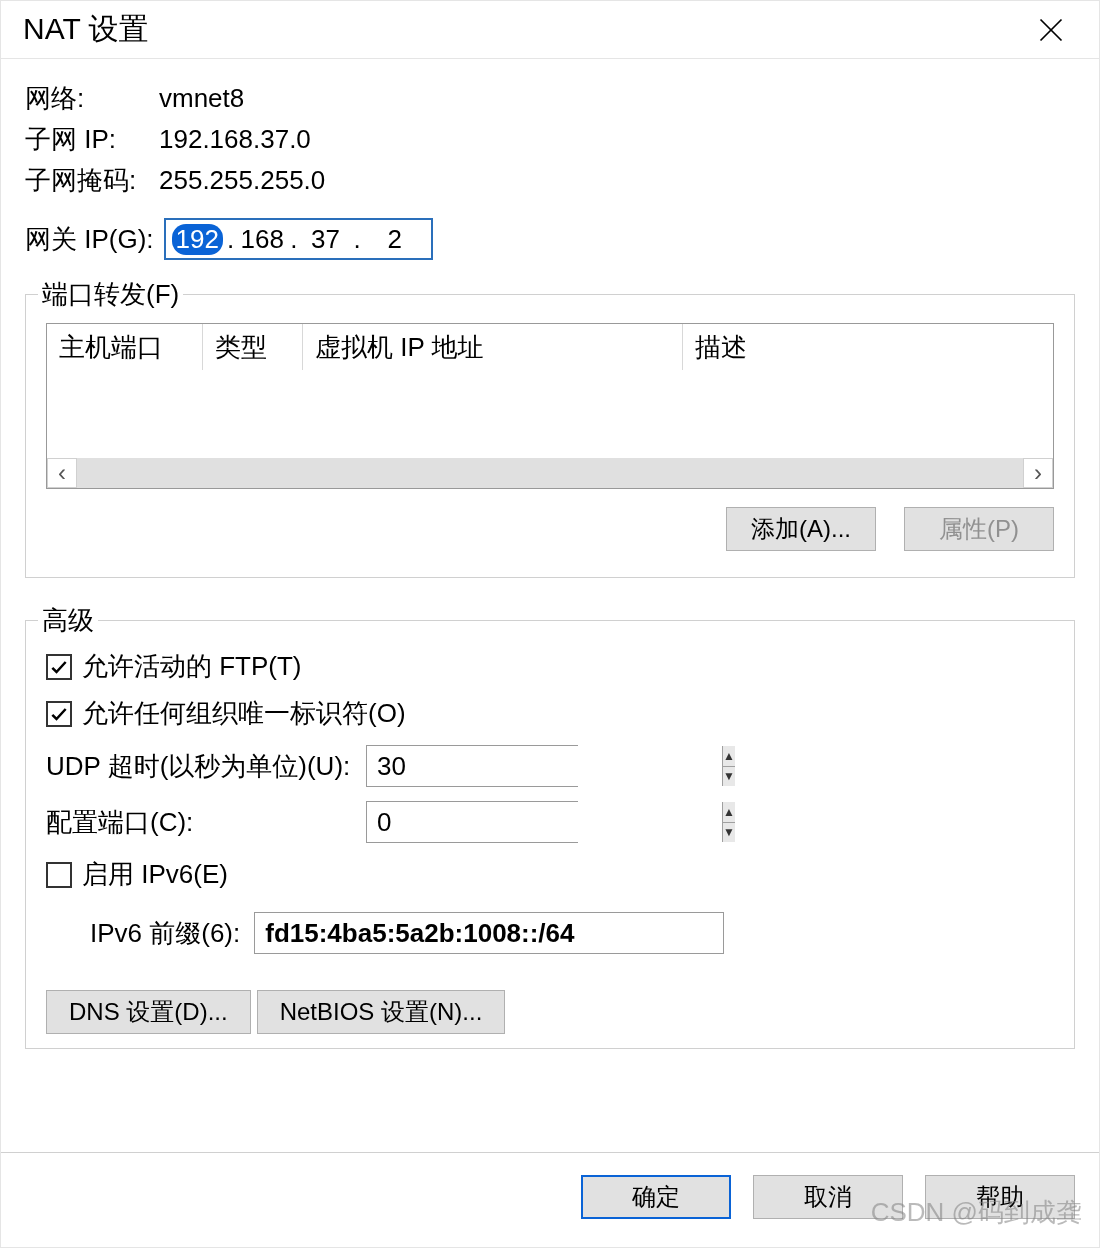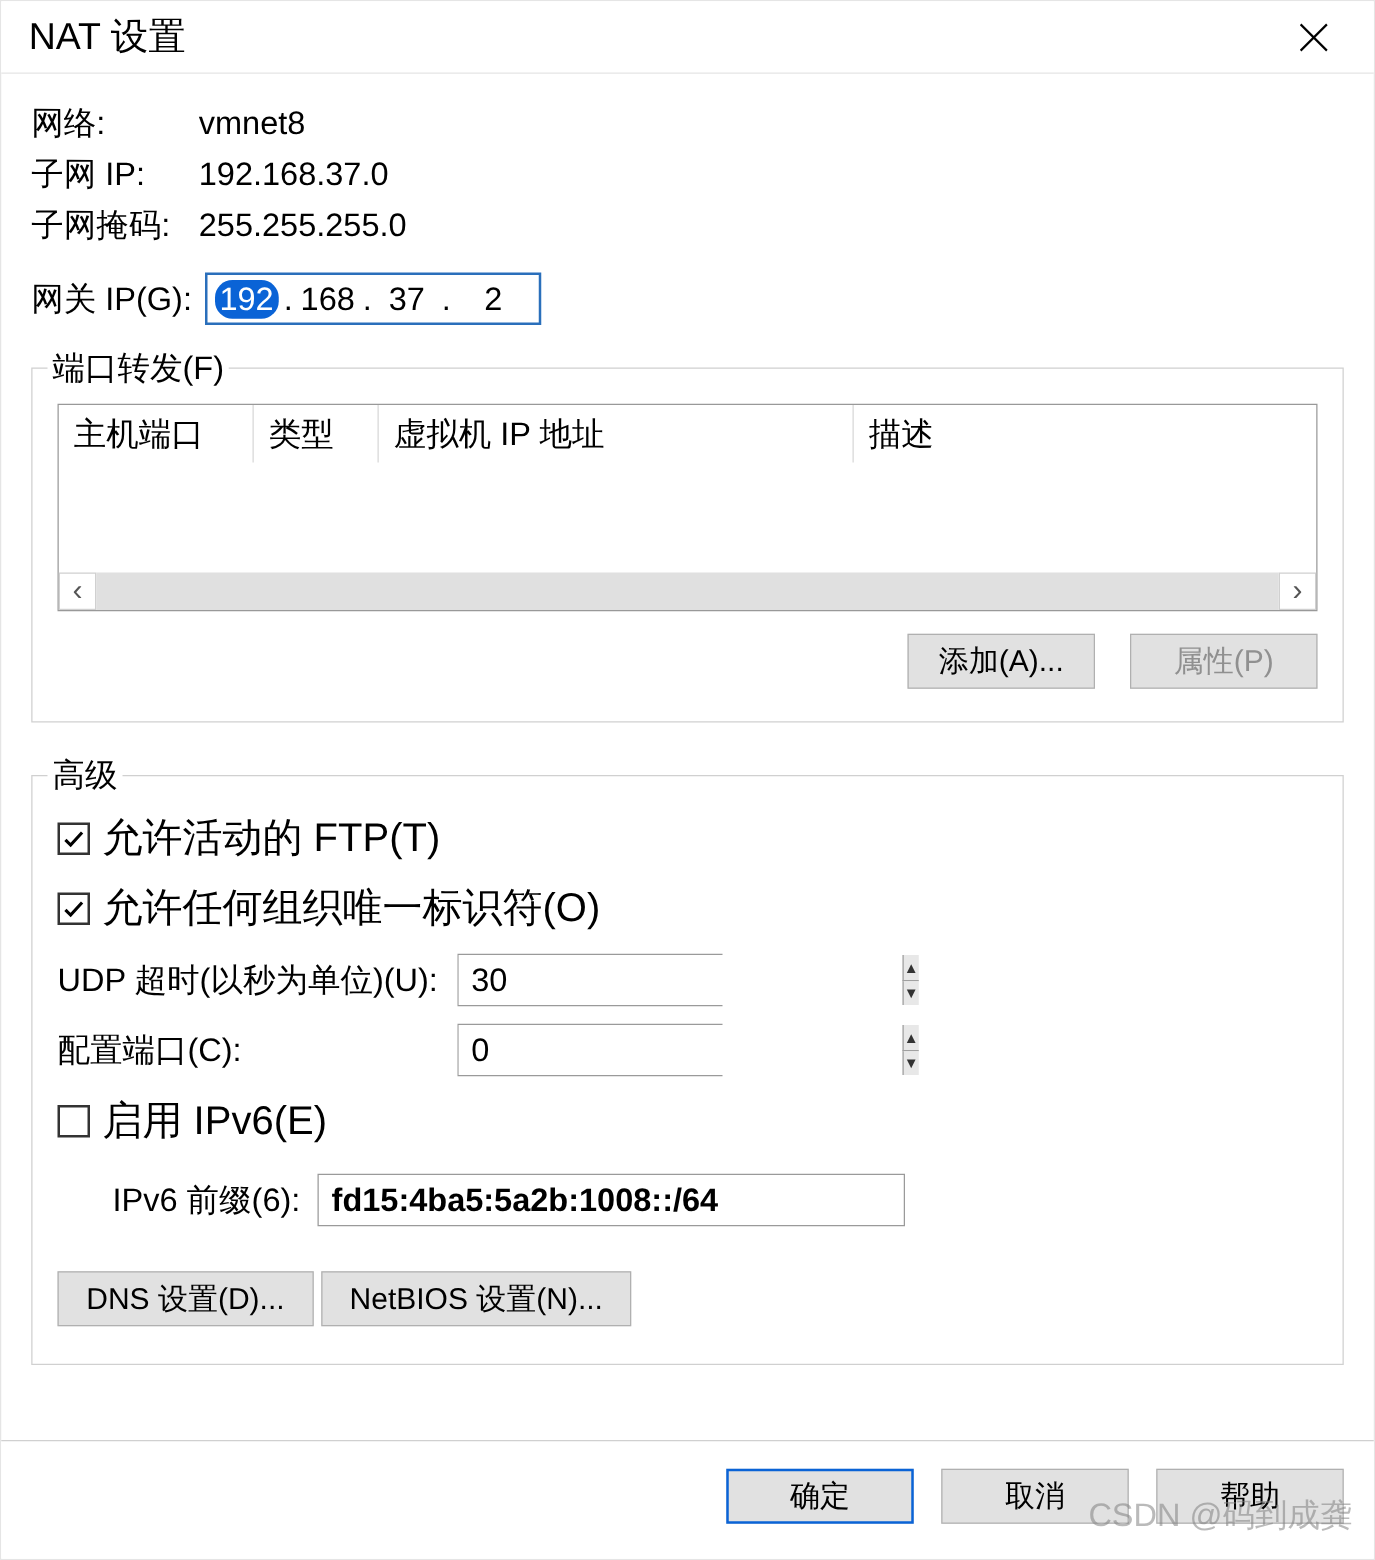--- a/index.html
+++ b/index.html
@@ -97,21 +97,21 @@
     min-width: 150px;
     height: 44px;
     background: #e1e1e1;
     border: 1px solid #b0b0b0;
     display:flex; align-items:center; justify-content:center;
     font-size: 24px;
     padding: 0 22px;
     cursor: default;
   }
   .btn.disabled { color: #909090; }
-  .adv-row { display:flex; align-items:center; margin-bottom: 12px; font-size: 32px; }
+  .adv-row { display:flex; align-items:center; margin-bottom: 12px; font-size: 26px; }
   .checkbox {
     width: 26px; height: 26px; border: 2px solid #333; margin-right: 10px;
     display:inline-flex; align-items:center; justify-content:center;
     background:#fff;
   }
   .checkbox.checked svg { width: 20px; height:20px; stroke:#000; stroke-width:3; fill:none; }
   .spin-row { display:flex; align-items:center; margin: 14px 0; font-size: 26px; }
   .spin-label { width: 320px; }
   .spin {
     width: 212px; height: 42px;
@@ -209,21 +209,21 @@
           <div class="track"></div>
           <div class="arrow">›</div>
         </div>
       </div>
       <div class="btn-row-right">
         <div class="btn">添加(A)...</div>
         <div class="btn disabled">属性(P)</div>
       </div>
     </div>
 
-    <div class="groupbox" style="margin-top:42px; padding-bottom:30px;">
+    <div class="groupbox" style="margin-top:42px; padding-bottom:14px;">
       <span class="legend">高级</span>
 
       <div class="adv-row">
         <span class="checkbox checked">
           <svg viewBox="0 0 24 24">
               <polyline points="4,13 9,18 20,6"></polyline>
             </svg>
         </span>
         <span>允许活动的 FTP(T)</span>
       </div>

